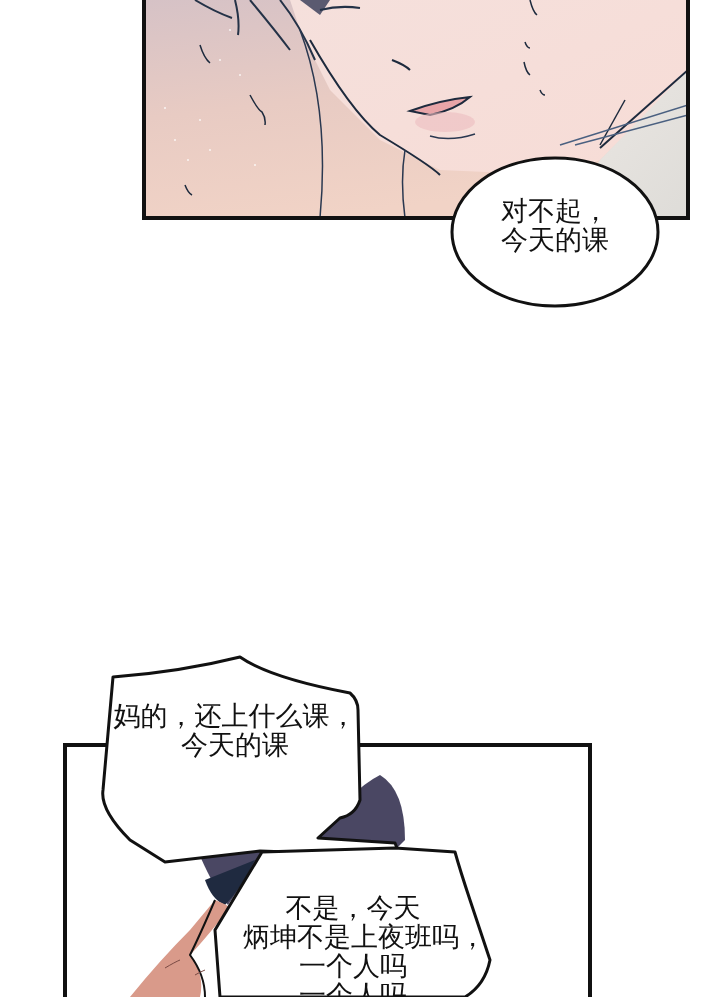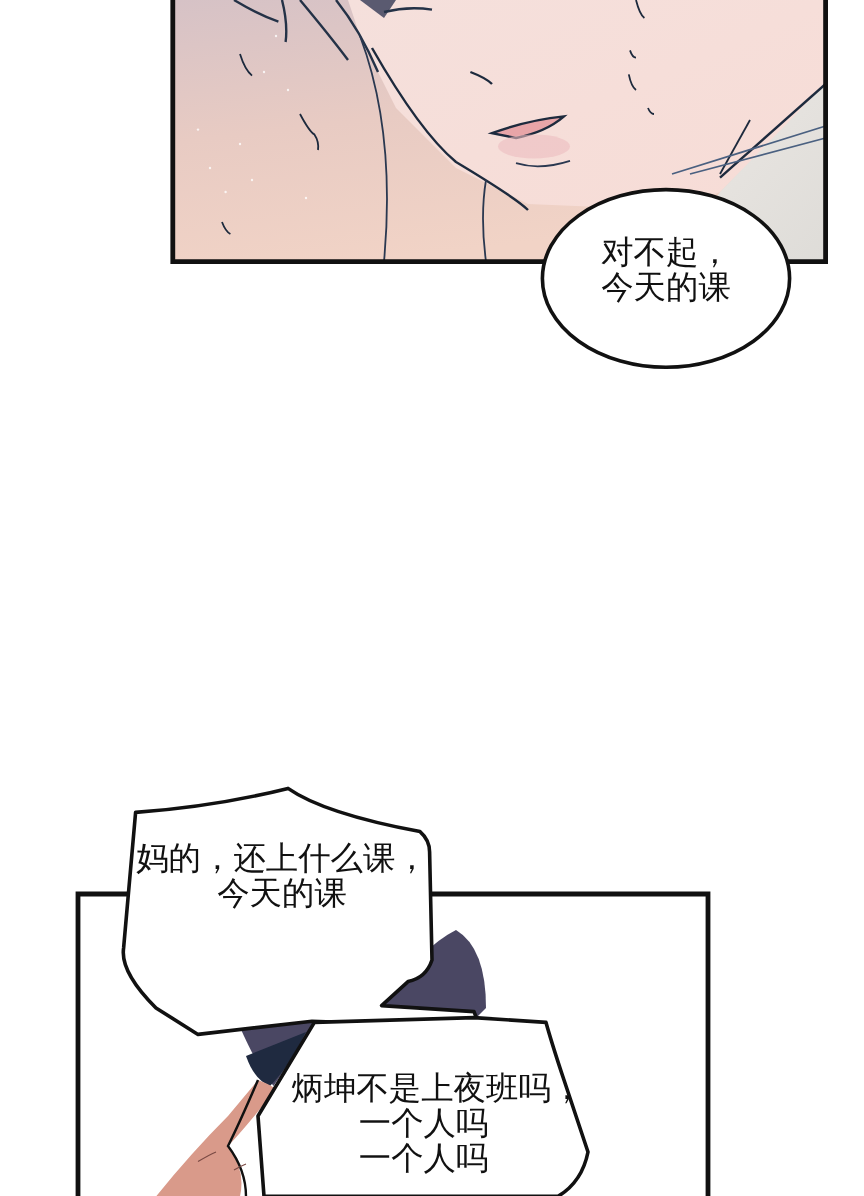--- a/index.html
+++ b/index.html
@@ -117,16 +117,17 @@
   <span class="line">对不起，</span>
   <span class="line">今天的课</span>
 </div>
 
 <div class="bubble-text" style="left:110px; top:701px; width:250px;">
   <span class="line">妈的，还上什么课，</span>
   <span class="line">今天的课</span>
 </div>
 
 <div class="bubble-text" style="left:243px; top:893px; width:220px;">
+  <span class="line">不是，今天</span>
   <span class="line">炳坤不是上夜班吗，</span>
   <span class="line">一个人吗</span>
   <span class="line">一个人吗</span>
 </div>
 
 </body></html>

